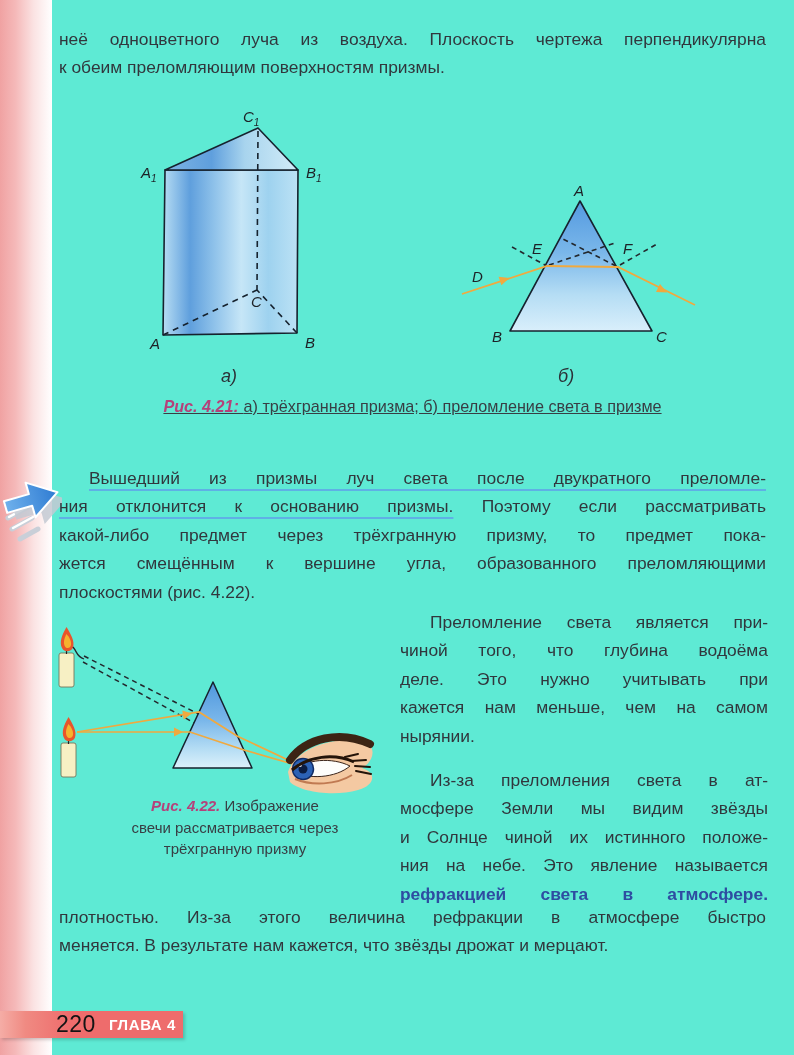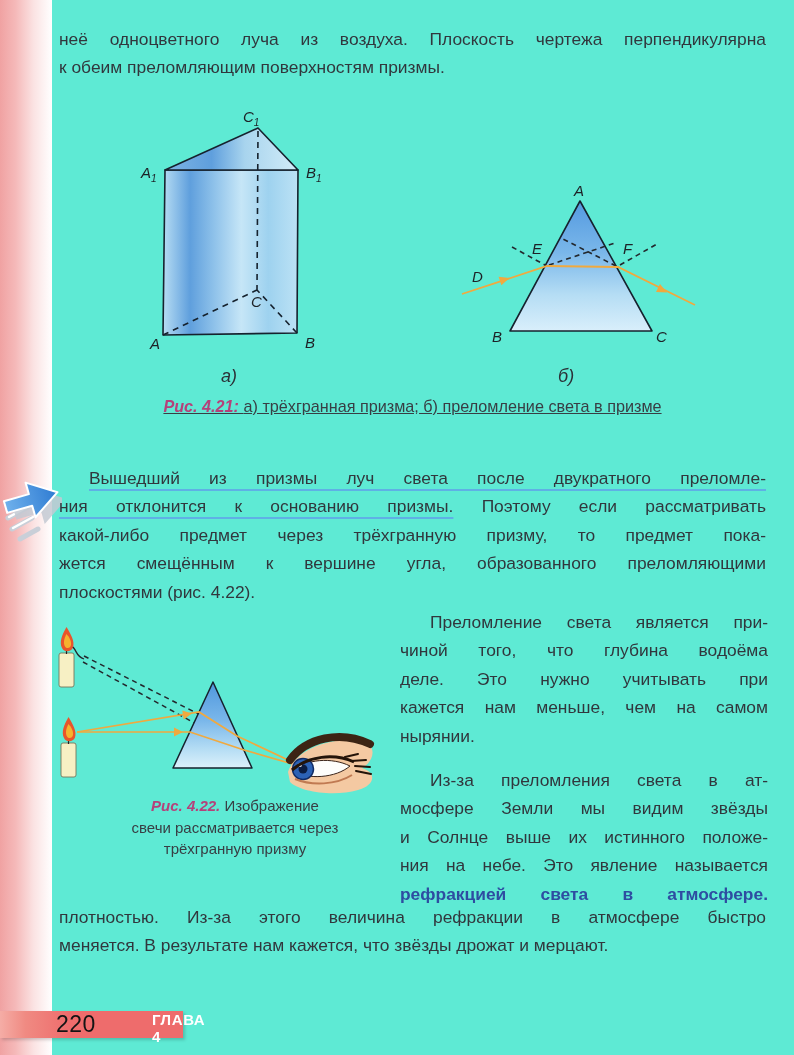--- a/index.html
+++ b/index.html
@@ -14,23 +14,23 @@
   .indent{padding-left:30px;}
   .ul{text-decoration:underline;text-decoration-color:#5fb0e5;text-decoration-thickness:2px;
       text-underline-offset:4.5px;text-decoration-skip-ink:none;}
   .bb{color:#2e4da1;font-weight:bold;}
   .cap{font-size:16.2px;line-height:21px;color:#383e44;}
   .cap-label{color:#b5417a;font-weight:bold;font-style:italic;}
   .cap421{text-align:center;}
   .cap422{font-size:15px;line-height:21.5px;text-align:center;color:#383e44;}
   .footer-bar{position:absolute;left:0;top:1011px;width:183px;height:27px;
       background:linear-gradient(90deg,#f5ada6 0%,#f08a82 14%,#ee6c6c 38%);
-      display:flex;align-items:flex-start;box-shadow:2px 2px 3px rgba(0,0,0,0.18);gap:28px;}
+      display:flex;align-items:center;box-shadow:2px 2px 3px rgba(0,0,0,0.18);}
   .page-num{font-size:23px;color:#141414;margin-left:56px;font-weight:500;letter-spacing:0.5px;}
-  .chapter{font-size:15px;color:#ffffff;font-weight:bold;margin-left:28px;letter-spacing:0.6px;}
+  .chapter{font-size:15px;color:#ffffff;font-weight:bold;margin-left:13px;letter-spacing:0.6px;}
   svg text{font-family:"Liberation Sans",sans-serif;}
   .vlabel{font-style:italic;font-size:15px;fill:#1d2126;}
   .sublabel{font-style:italic;font-size:10px;fill:#1d2126;}
   .figsub{font-style:italic;font-size:18px;fill:#2b3137;}
 </style>
 </head>
 <body>
 
 <div class="page">
   <div class="left-edge"></div>
@@ -179,21 +179,21 @@
     <div>
       <div class="ln jl indent">Преломление света является при-</div>
       <div class="ln jl">чиной того, что глубина водоёма</div>
       <div class="ln jl">деле. Это нужно учитывать при</div>
       <div class="ln jl">кажется нам меньше, чем на самом</div>
       <div class="ln">нырянии.</div>
     </div>
     <div style="margin-top:16px;">
       <div class="ln jl indent">Из-за преломления света в ат-</div>
       <div class="ln jl">мосфере Земли мы видим звёзды</div>
-      <div class="ln jl">и Солнце выше их истинного положе-</div>
+      <div class="ln jl">и Солнце чиной их истинного положе-</div>
       <div class="ln jl">ния на небе. Это явление называется</div>
       <div class="ln jl bb">рефракцией света в атмосфере.</div>
     </div>
   </div>
 
   <div class="blk body-text" style="left:59px;top:903px;width:707px;">
     <div class="ln jl">плотностью. Из-за этого величина рефракции в атмосфере быстро</div>
     <div class="ln">меняется. В результате нам кажется, что звёзды дрожат и мерцают.</div>
   </div>
 

